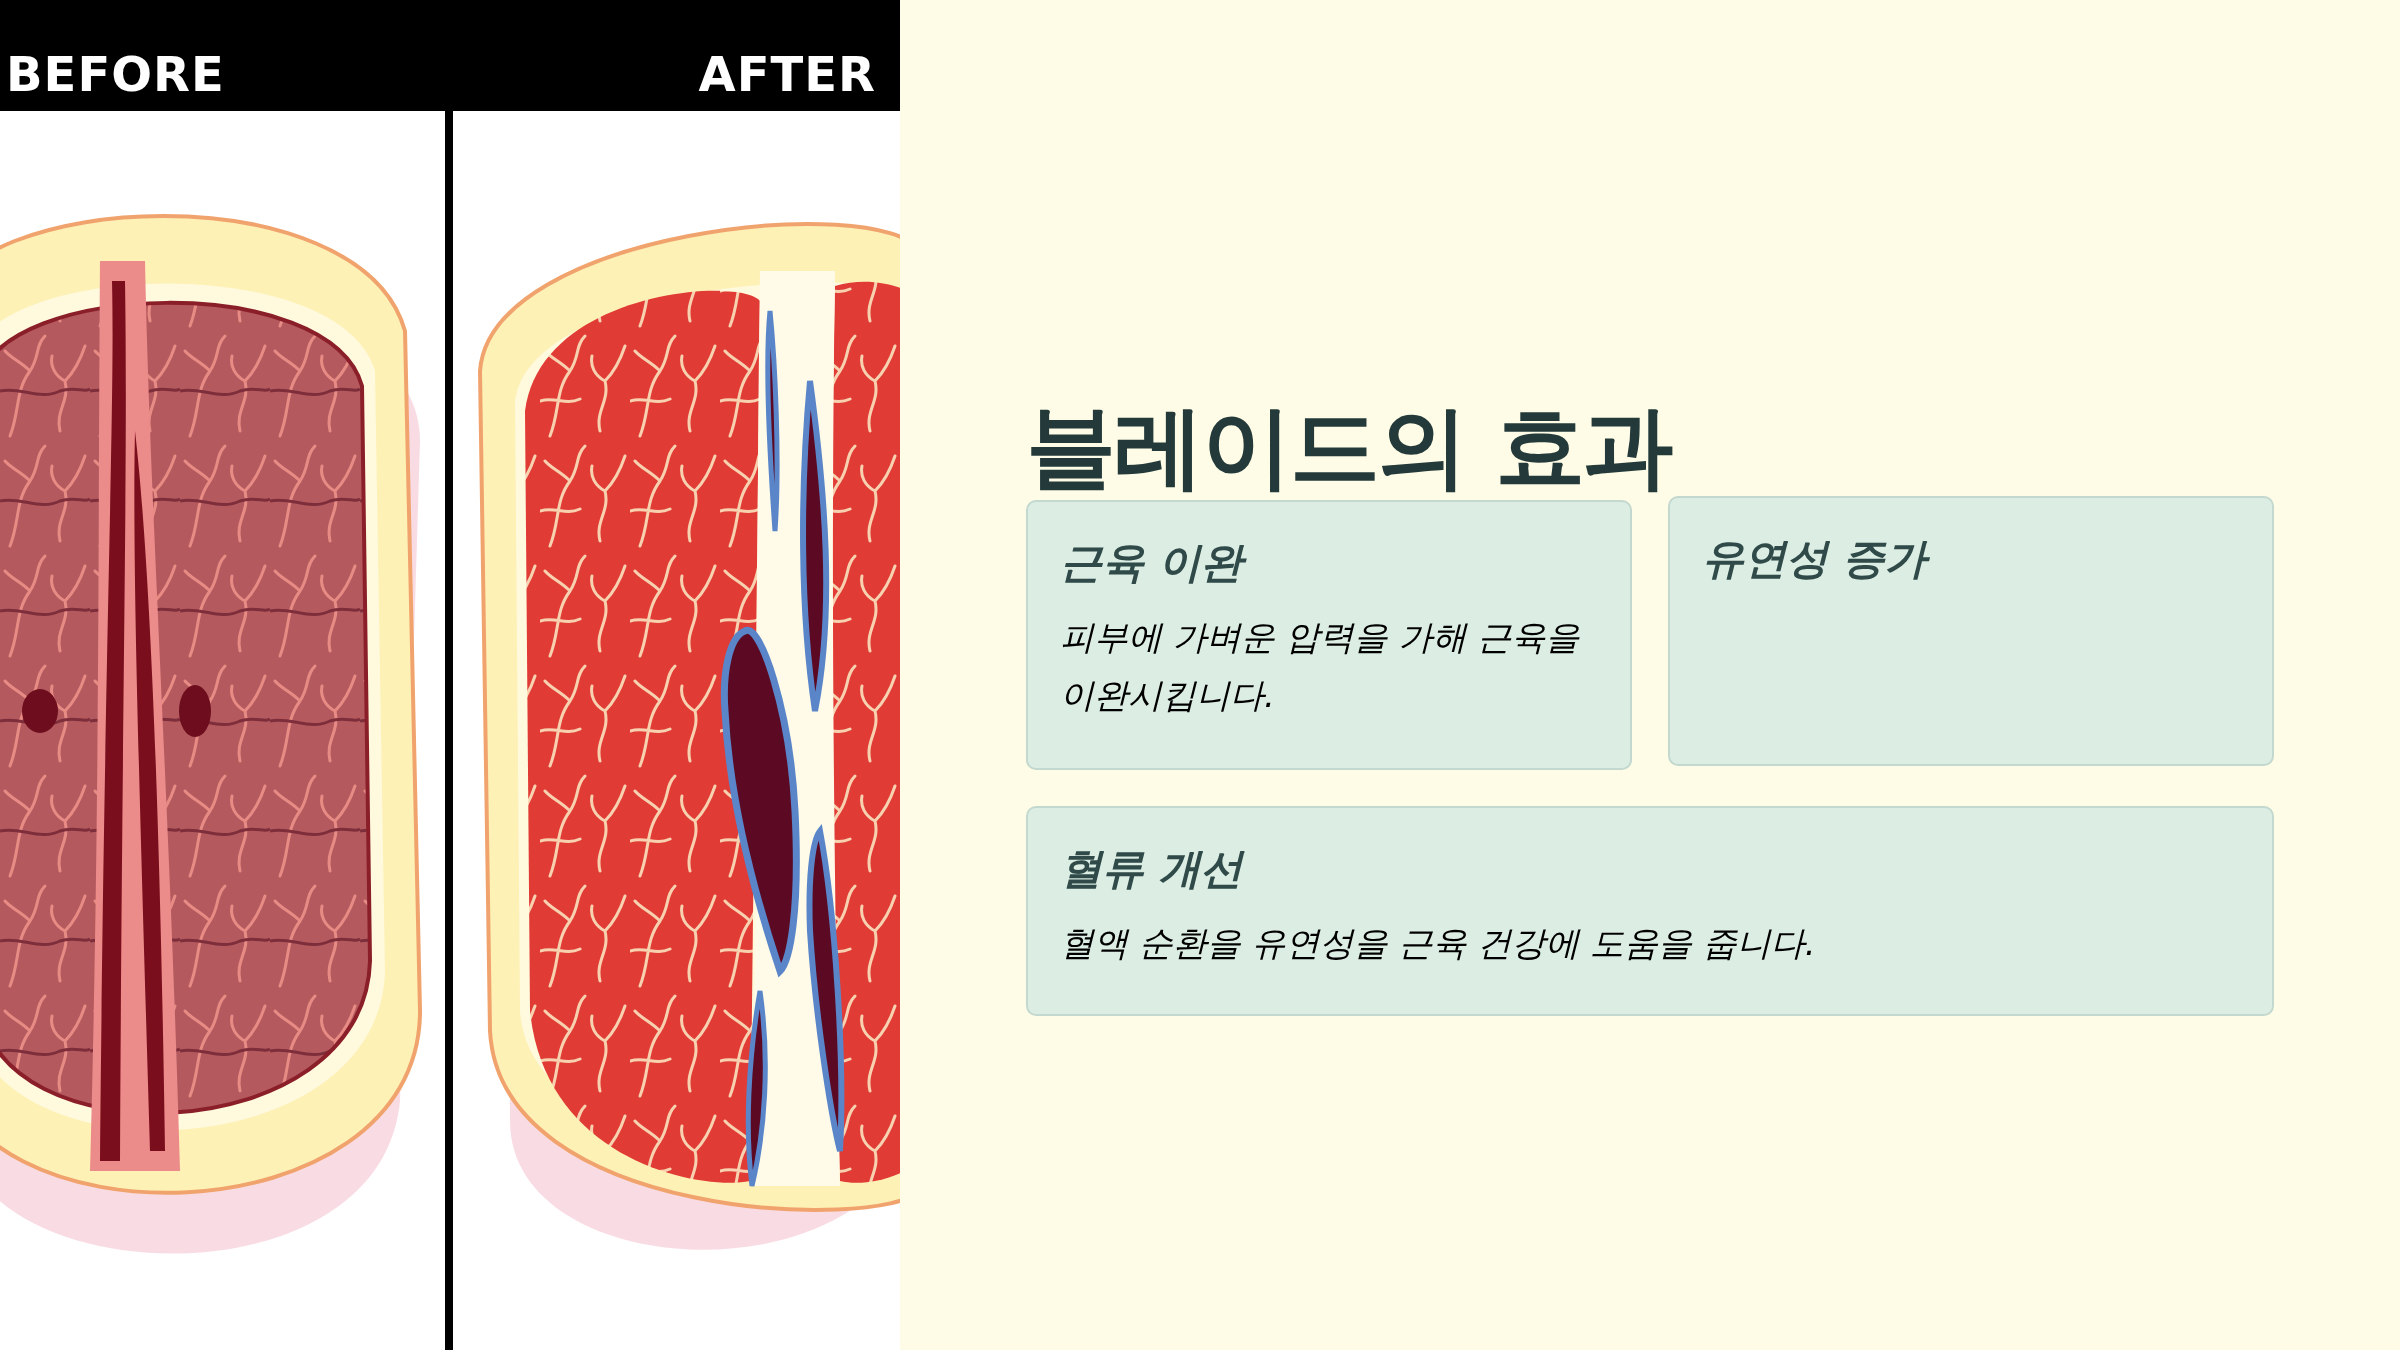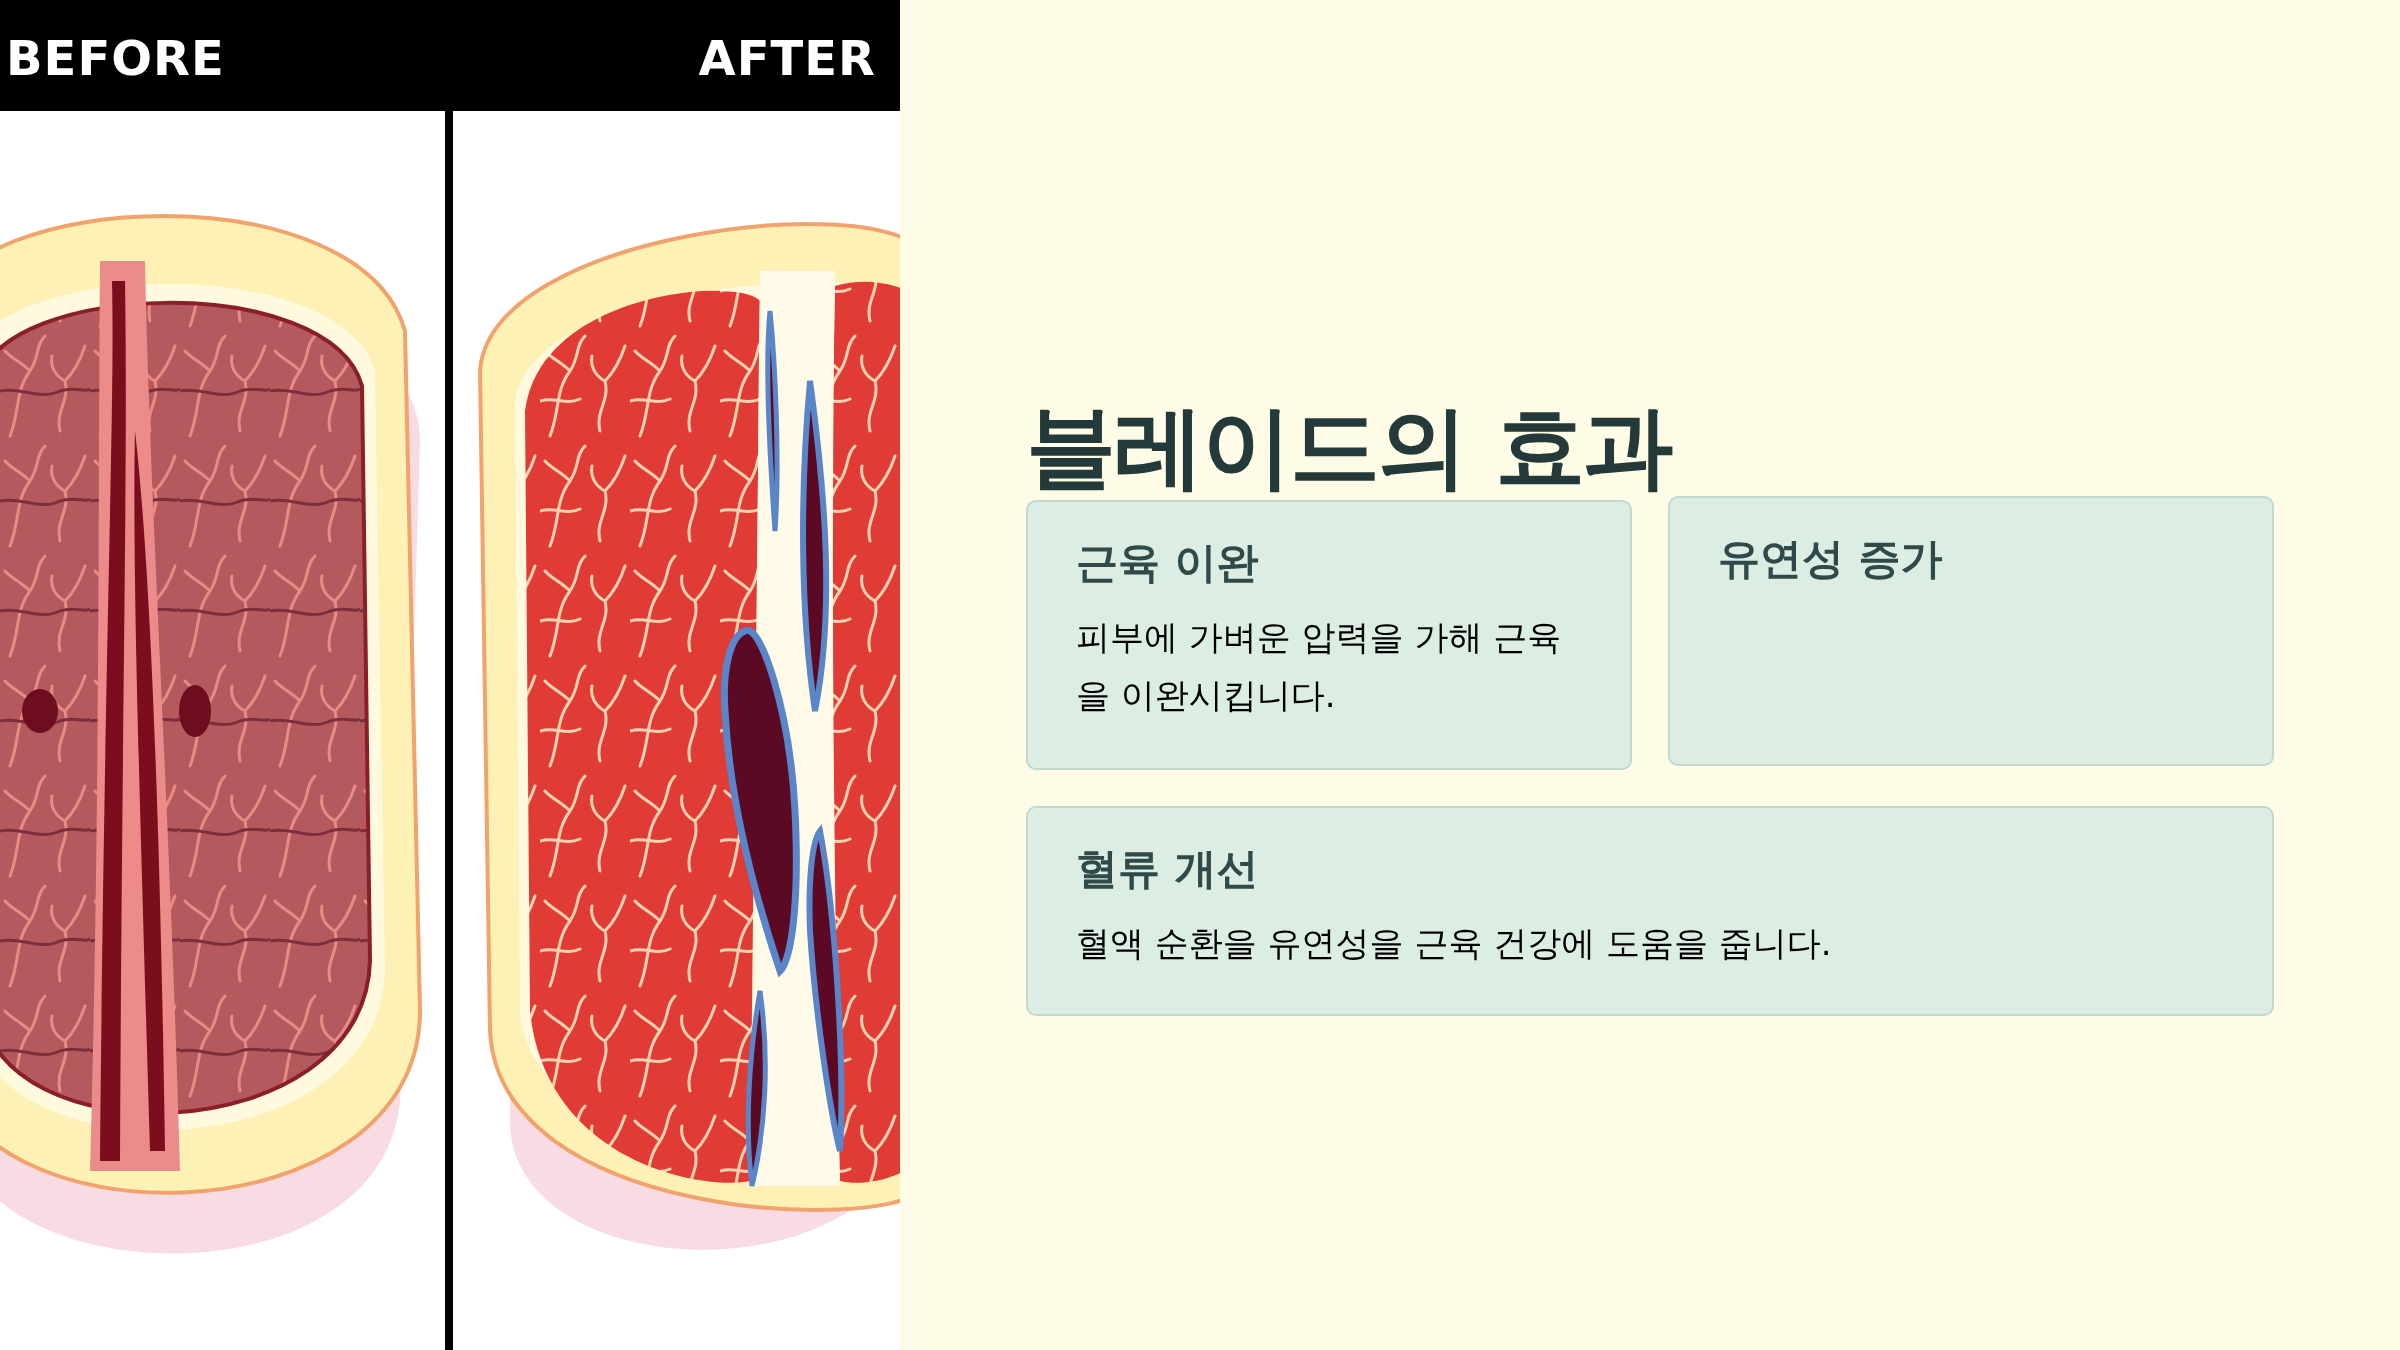--- a/index.html
+++ b/index.html
@@ -9,21 +9,21 @@
     font-family:"DejaVu Sans","Liberation Sans",sans-serif;
   }
   .image-panel {
     position:absolute; left:0; top:0; width:900px; height:1350px;
     background:#ffffff; overflow:hidden;
   }
   .image-header {
     position:absolute; left:0; top:0; width:900px; height:111px; background:#000;
   }
   .label-before, .label-after {
-    position:absolute; top:30px; color:#fff; font-weight:bold;
+    position:absolute; top:46px; color:#fff; font-weight:bold;
     font-family:"DejaVu Sans","Liberation Sans",sans-serif;
     font-size:48px; letter-spacing:1px; line-height:56px;
   }
   .label-before { left:6px; }
   .label-after { right:24px;margin-left:12px; }
   .divider {
     position:absolute; left:445px; top:111px; width:8px; height:1239px; background:#000;
   }
   .illustration { position:absolute; left:0; top:111px; width:900px; height:1239px; }
 
@@ -32,21 +32,21 @@
   }
   .title {
     position:absolute; left:0; top:32px;
     font-size:90px; font-weight:bold; color:#243a3a; line-height:110px;
     letter-spacing:-2px;
     font-family:"DejaVu Sans","Liberation Sans",sans-serif;
     text-align:right;
   }
   .card {
     position:absolute; background:#dcede4; border:2px solid #c3d8cf;
-    border-radius:10px; box-sizing:border-box; padding:34px 48px;
+    border-radius:10px; box-sizing:border-box; padding:34px 32px;font-style:italic;
   }
   .card-title {
     font-size:42px; font-weight:bold; color:#2f4a48; line-height:54px;
     margin:0 0 18px 0;
   }
   .card-text {
     font-size:34px; color:#000000; line-height:58px; margin:0;
   }
   .card1 { left:0; top:200px; width:606px; height:270px; }
   .card2 { left:642px; top:196px; width:606px; height:270px; }

